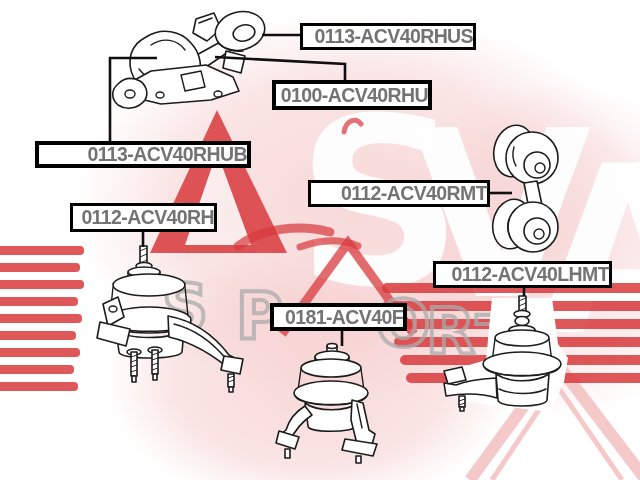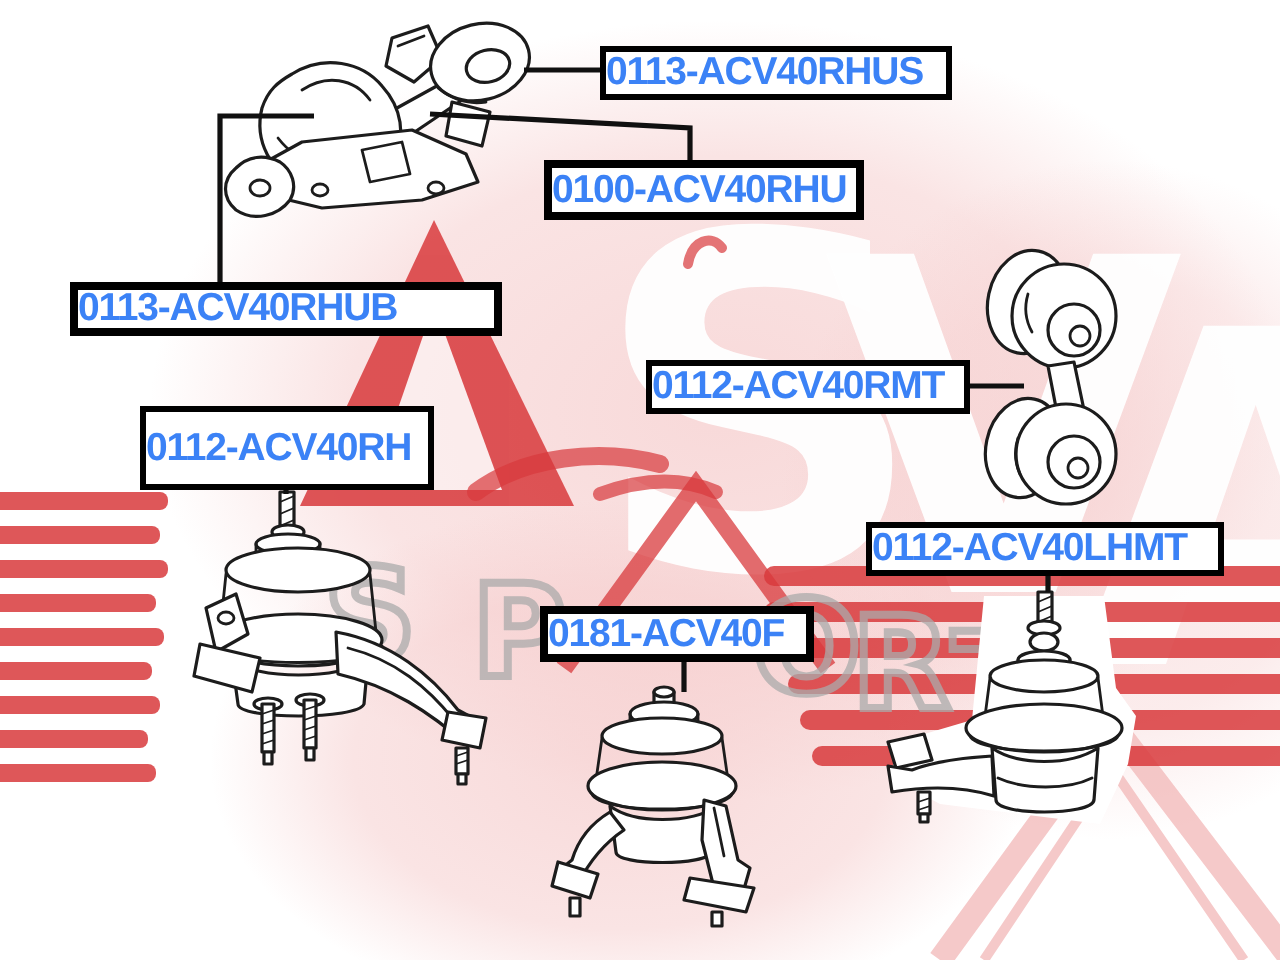--- a/index.html
+++ b/index.html
@@ -1,21 +1,21 @@
 <!DOCTYPE html>
 <html><head>
 <meta charset="utf-8">
 <style>
   html,body{margin:0;padding:0;background:#fff;}
   #stage{position:relative;width:640px;height:480px;background:#ffffff;overflow:hidden;
          font-family:"Liberation Sans",sans-serif;}
   #artwork{position:absolute;left:0;top:0;}
   .plabel{position:absolute;background:#ffffff;border:3px solid #000;box-sizing:border-box;
-          display:flex;align-items:center;justify-content:flex-start;white-space:nowrap;
-          font:bold 19.5px "Liberation Sans",sans-serif;letter-spacing:-0.6px;color:#3b82f6;z-index:5;}
+          display:flex;align-items:center;justify-content:flex-end;white-space:nowrap;
+          font:bold 19.5px "Liberation Sans",sans-serif;letter-spacing:-0.6px;color:#737373;z-index:5;}
   
   .ln{fill:#ffffff;stroke:#1c1c1c;stroke-width:1.6;stroke-linejoin:round;}
   .ln-n{fill:none;stroke:#1c1c1c;stroke-width:1.4;stroke-linejoin:round;stroke-linecap:round;}
   .hatch{fill:none;stroke:#1c1c1c;stroke-width:0.9;}
   .conn{fill:none;stroke:#101010;stroke-width:2.6;}
   .wm-white{font-family:"DejaVu Sans",sans-serif;font-weight:bold;font-size:232px;fill:#ffffff;opacity:0.96;}
   .wm-gray{font-family:"DejaVu Sans",sans-serif;font-weight:bold;font-size:64px;fill:none;stroke:#ababab;stroke-width:4;opacity:0.75;}
   .stripe{fill:#d8393c;opacity:0.85;}
 </style>
 </head>
@@ -209,25 +209,25 @@
 </div>
 
 <div class="plabel" style="left:272px;top:80px;width:160px;height:30px;border-width:4px">
   <span>0100-ACV40RHU</span>
 </div>
 
 <div class="plabel" style="left:35px;top:141px;width:216px;height:27px;border-width:4px">
   <span>0113-ACV40RHUB</span>
 </div>
 
-<div class="plabel" style="left:323px;top:180px;width:162px;height:27px;border-width:3px">
+<div class="plabel" style="left:308px;top:180px;width:182px;height:27px;border-width:3px">
   <span>0112-ACV40RMT</span>
 </div>
 
-<div class="plabel" style="left:70px;top:203px;width:147px;height:42px;border-width:3px">
+<div class="plabel" style="left:70px;top:203px;width:147px;height:29px;border-width:3px">
   <span>0112-ACV40RH</span>
 </div>
 
 <div class="plabel" style="left:433px;top:261px;width:179px;height:27px;border-width:3px">
   <span>0112-ACV40LHMT</span>
 </div>
 
 <div class="plabel" style="left:270px;top:303px;width:137px;height:28px;border-width:4px">
   <span>0181-ACV40F</span>
 </div>

